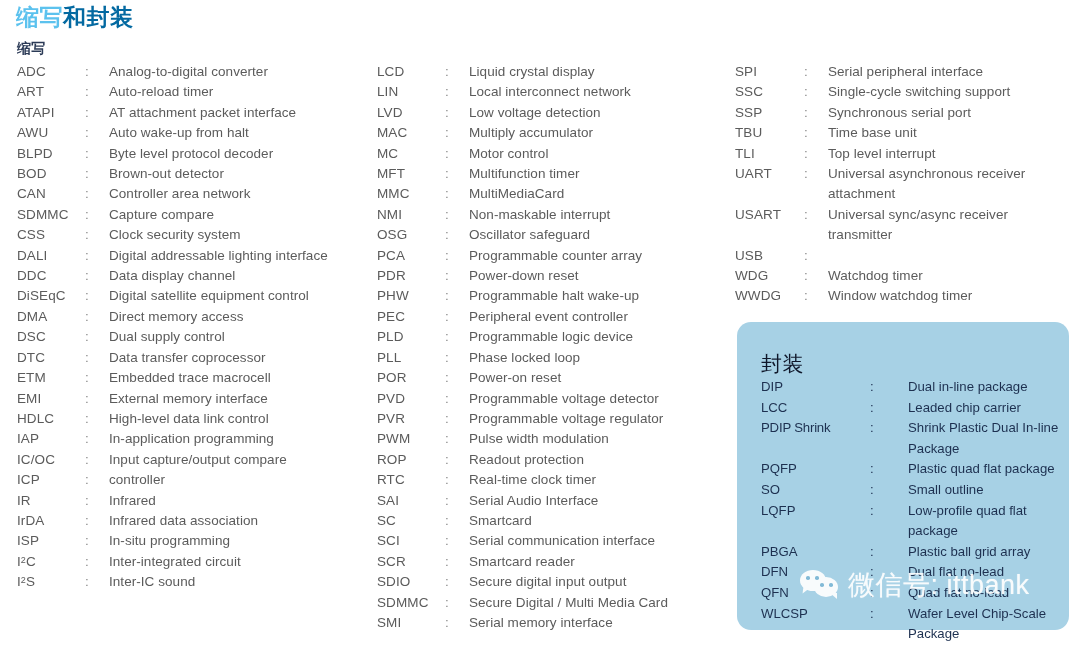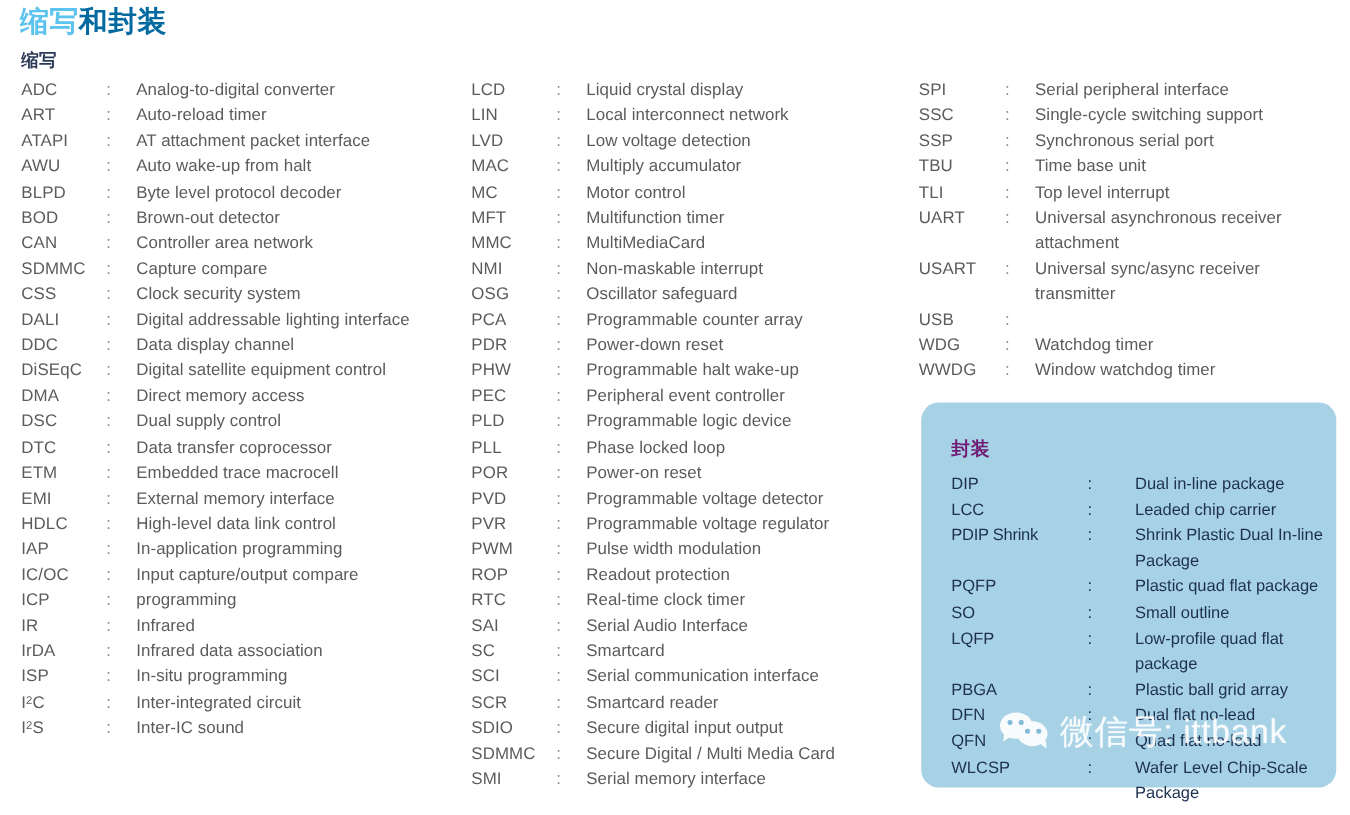--- a/index.html
+++ b/index.html
@@ -86,23 +86,23 @@
   #package-box {
     position: absolute;
     left: 737px; top: 322px;
     width: 332px; height: 308px;
     background: #a7d1e5;
     border-radius: 14px;
   }
   .pkg-title {
     position: absolute;
     left: 24px; top: 28px;
-    font-size: 15px;
-    font-weight: 700;
-    color: #701a75;
+    font-size: 21px;
+    font-weight: 400;
+    color: #0f172a;
     letter-spacing: 0.5px;
   }
   .pkg-list {
     position: absolute;
     left: 24px; top: 55px;
     right: 8px;
   }
   .pkg-row {
     display: flex;
     align-items: flex-start;
@@ -281,21 +281,21 @@
       <span class="abbr-def">In-application programming</span>
     </div>
     <div class="abbr-row">
       <span class="abbr-key">IC/OC</span>
       <span class="abbr-colon">:</span>
       <span class="abbr-def">Input capture/output compare</span>
     </div>
     <div class="abbr-row">
       <span class="abbr-key">ICP</span>
       <span class="abbr-colon">:</span>
-      <span class="abbr-def">programming</span>
+      <span class="abbr-def">controller</span>
     </div>
     <div class="abbr-row">
       <span class="abbr-key">IR</span>
       <span class="abbr-colon">:</span>
       <span class="abbr-def">Infrared</span>
     </div>
     <div class="abbr-row">
       <span class="abbr-key">IrDA</span>
       <span class="abbr-colon">:</span>
       <span class="abbr-def">Infrared data association</span>

